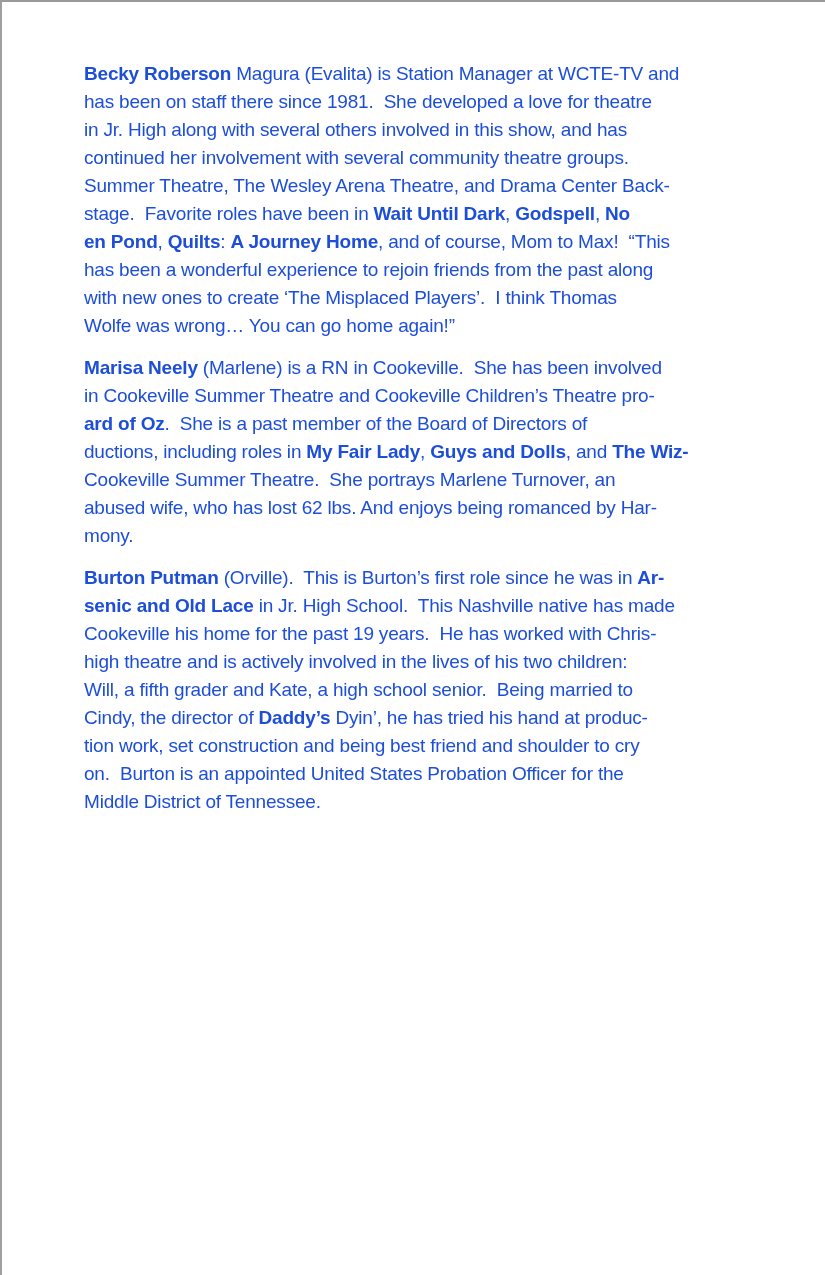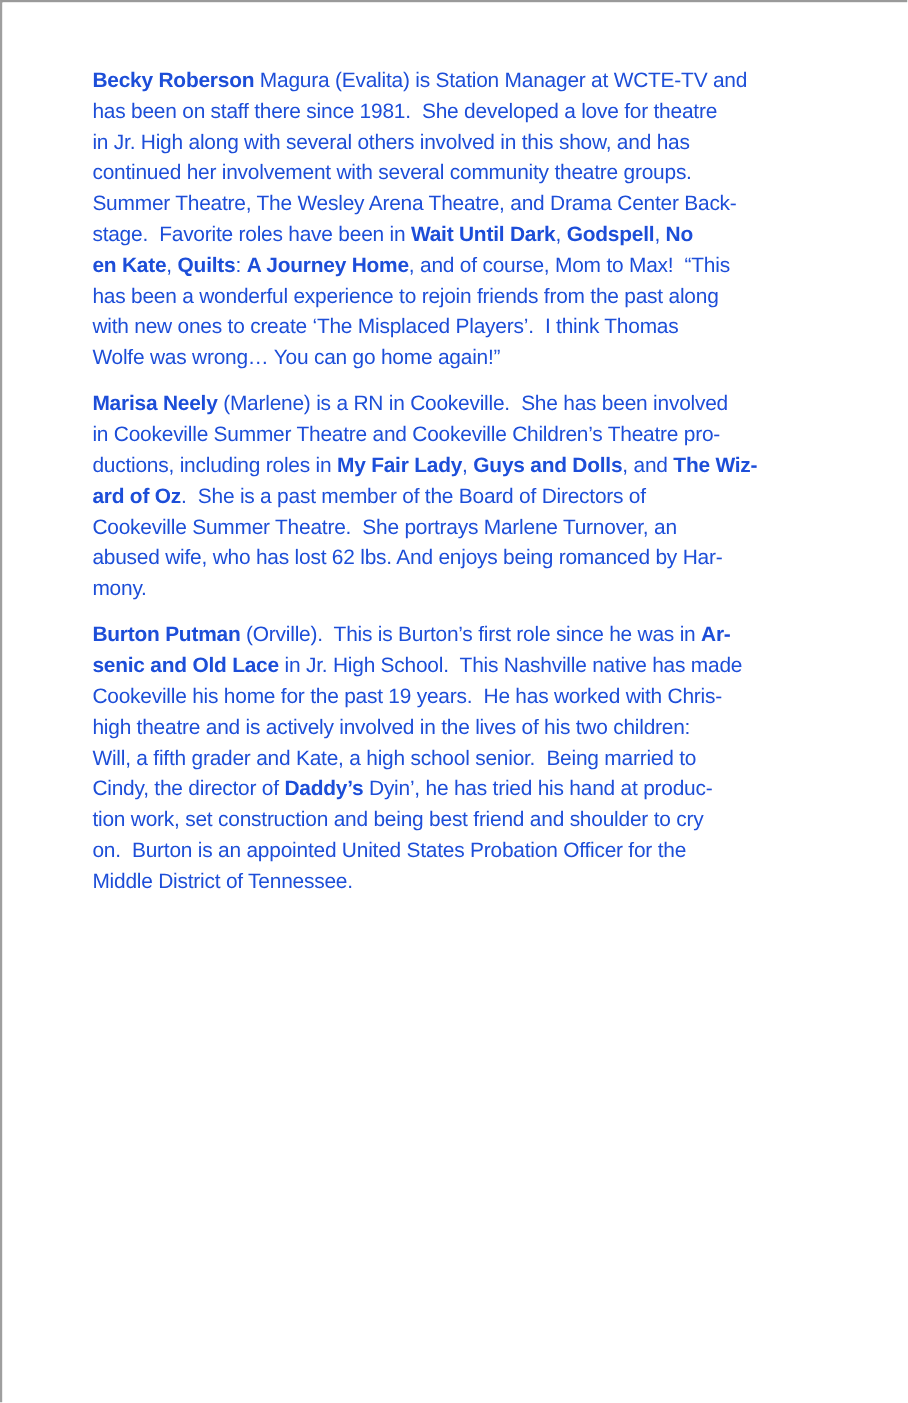--- a/index.html
+++ b/index.html
@@ -43,30 +43,30 @@
 
 <div class="page">
   <div class="content" id="bio-text">
       <div class="paragraph">
         <div class="line"><span class="bold">Becky Roberson</span><span> Magura (Evalita) is Station Manager at WCTE-TV and</span></div>
         <div class="line"><span>has been on staff there since 1981.  She developed a love for theatre</span></div>
         <div class="line"><span>in Jr. High along with several others involved in this show, and has</span></div>
         <div class="line"><span>continued her involvement with several community theatre groups.</span></div>
         <div class="line"><span>Summer Theatre, The Wesley Arena Theatre, and Drama Center Back-</span></div>
         <div class="line"><span>stage.  Favorite roles have been in </span><span class="bold">Wait Until Dark</span><span>, </span><span class="bold">Godspell</span><span>, </span><span class="bold">No</span></div>
-        <div class="line"><span class="bold">en Kate</span><span>, </span><span class="bold">Quilts</span><span>: </span><span class="bold">A Journey Home</span><span>, and of course, Mom to Max!  “This</span></div>
+        <div class="line"><span class="bold">en Pond</span><span>, </span><span class="bold">Quilts</span><span>: </span><span class="bold">A Journey Home</span><span>, and of course, Mom to Max!  “This</span></div>
         <div class="line"><span>has been a wonderful experience to rejoin friends from the past along</span></div>
         <div class="line"><span>with new ones to create ‘The Misplaced Players’.  I think Thomas</span></div>
         <div class="line"><span>Wolfe was wrong… You can go home again!”</span></div>
       </div>
       <div class="paragraph">
         <div class="line"><span class="bold">Marisa Neely</span><span> (Marlene) is a RN in Cookeville.  She has been involved</span></div>
         <div class="line"><span>in Cookeville Summer Theatre and Cookeville Children’s Theatre pro-</span></div>
+        <div class="line"><span class="bold">ard of Oz</span><span>.  She is a past member of the Board of Directors of</span></div>
         <div class="line"><span>ductions, including roles in </span><span class="bold">My Fair Lady</span><span>, </span><span class="bold">Guys and Dolls</span><span>, and </span><span class="bold">The Wiz-</span></div>
-        <div class="line"><span class="bold">ard of Oz</span><span>.  She is a past member of the Board of Directors of</span></div>
         <div class="line"><span>Cookeville Summer Theatre.  She portrays Marlene Turnover, an</span></div>
         <div class="line"><span>abused wife, who has lost 62 lbs. And enjoys being romanced by Har-</span></div>
         <div class="line"><span>mony.</span></div>
       </div>
       <div class="paragraph">
         <div class="line"><span class="bold">Burton Putman</span><span> (Orville).  This is Burton’s first role since he was in </span><span class="bold">Ar-</span></div>
         <div class="line"><span class="bold">senic and Old Lace</span><span> in Jr. High School.  This Nashville native has made</span></div>
         <div class="line"><span>Cookeville his home for the past 19 years.  He has worked with Chris-</span></div>
         <div class="line"><span>high theatre and is actively involved in the lives of his two children:</span></div>
         <div class="line"><span>Will, a fifth grader and Kate, a high school senior.  Being married to</span></div>

